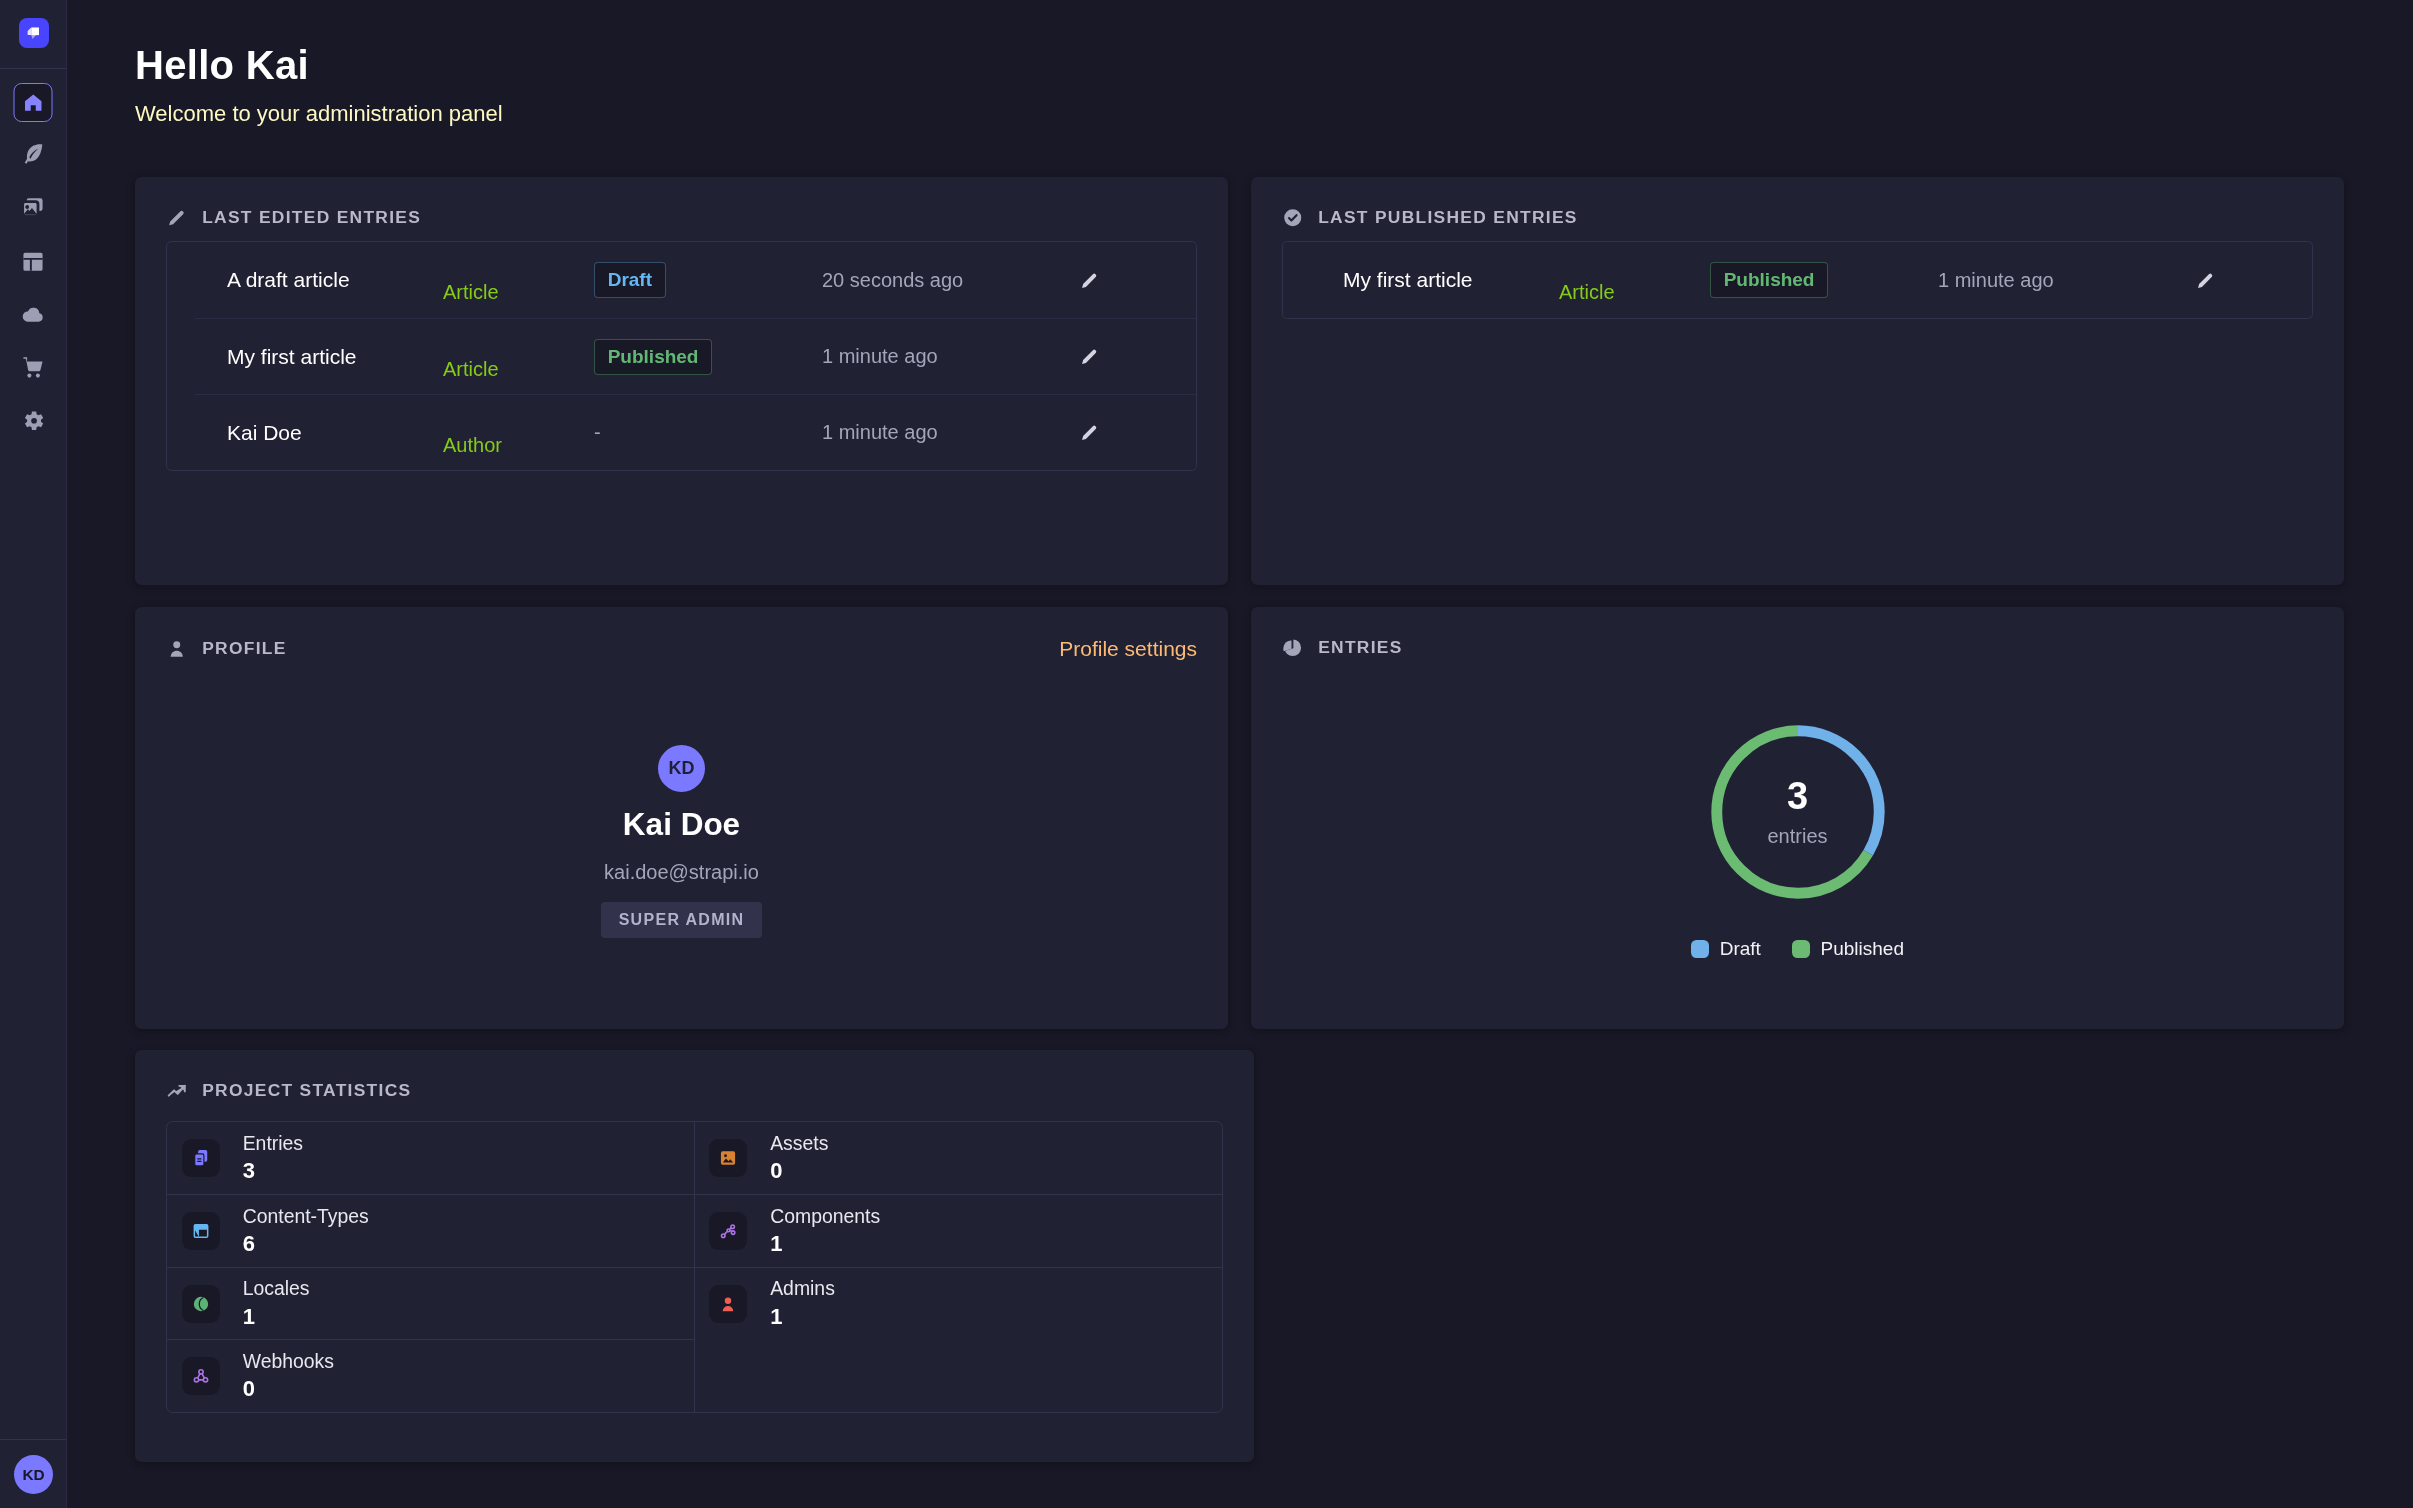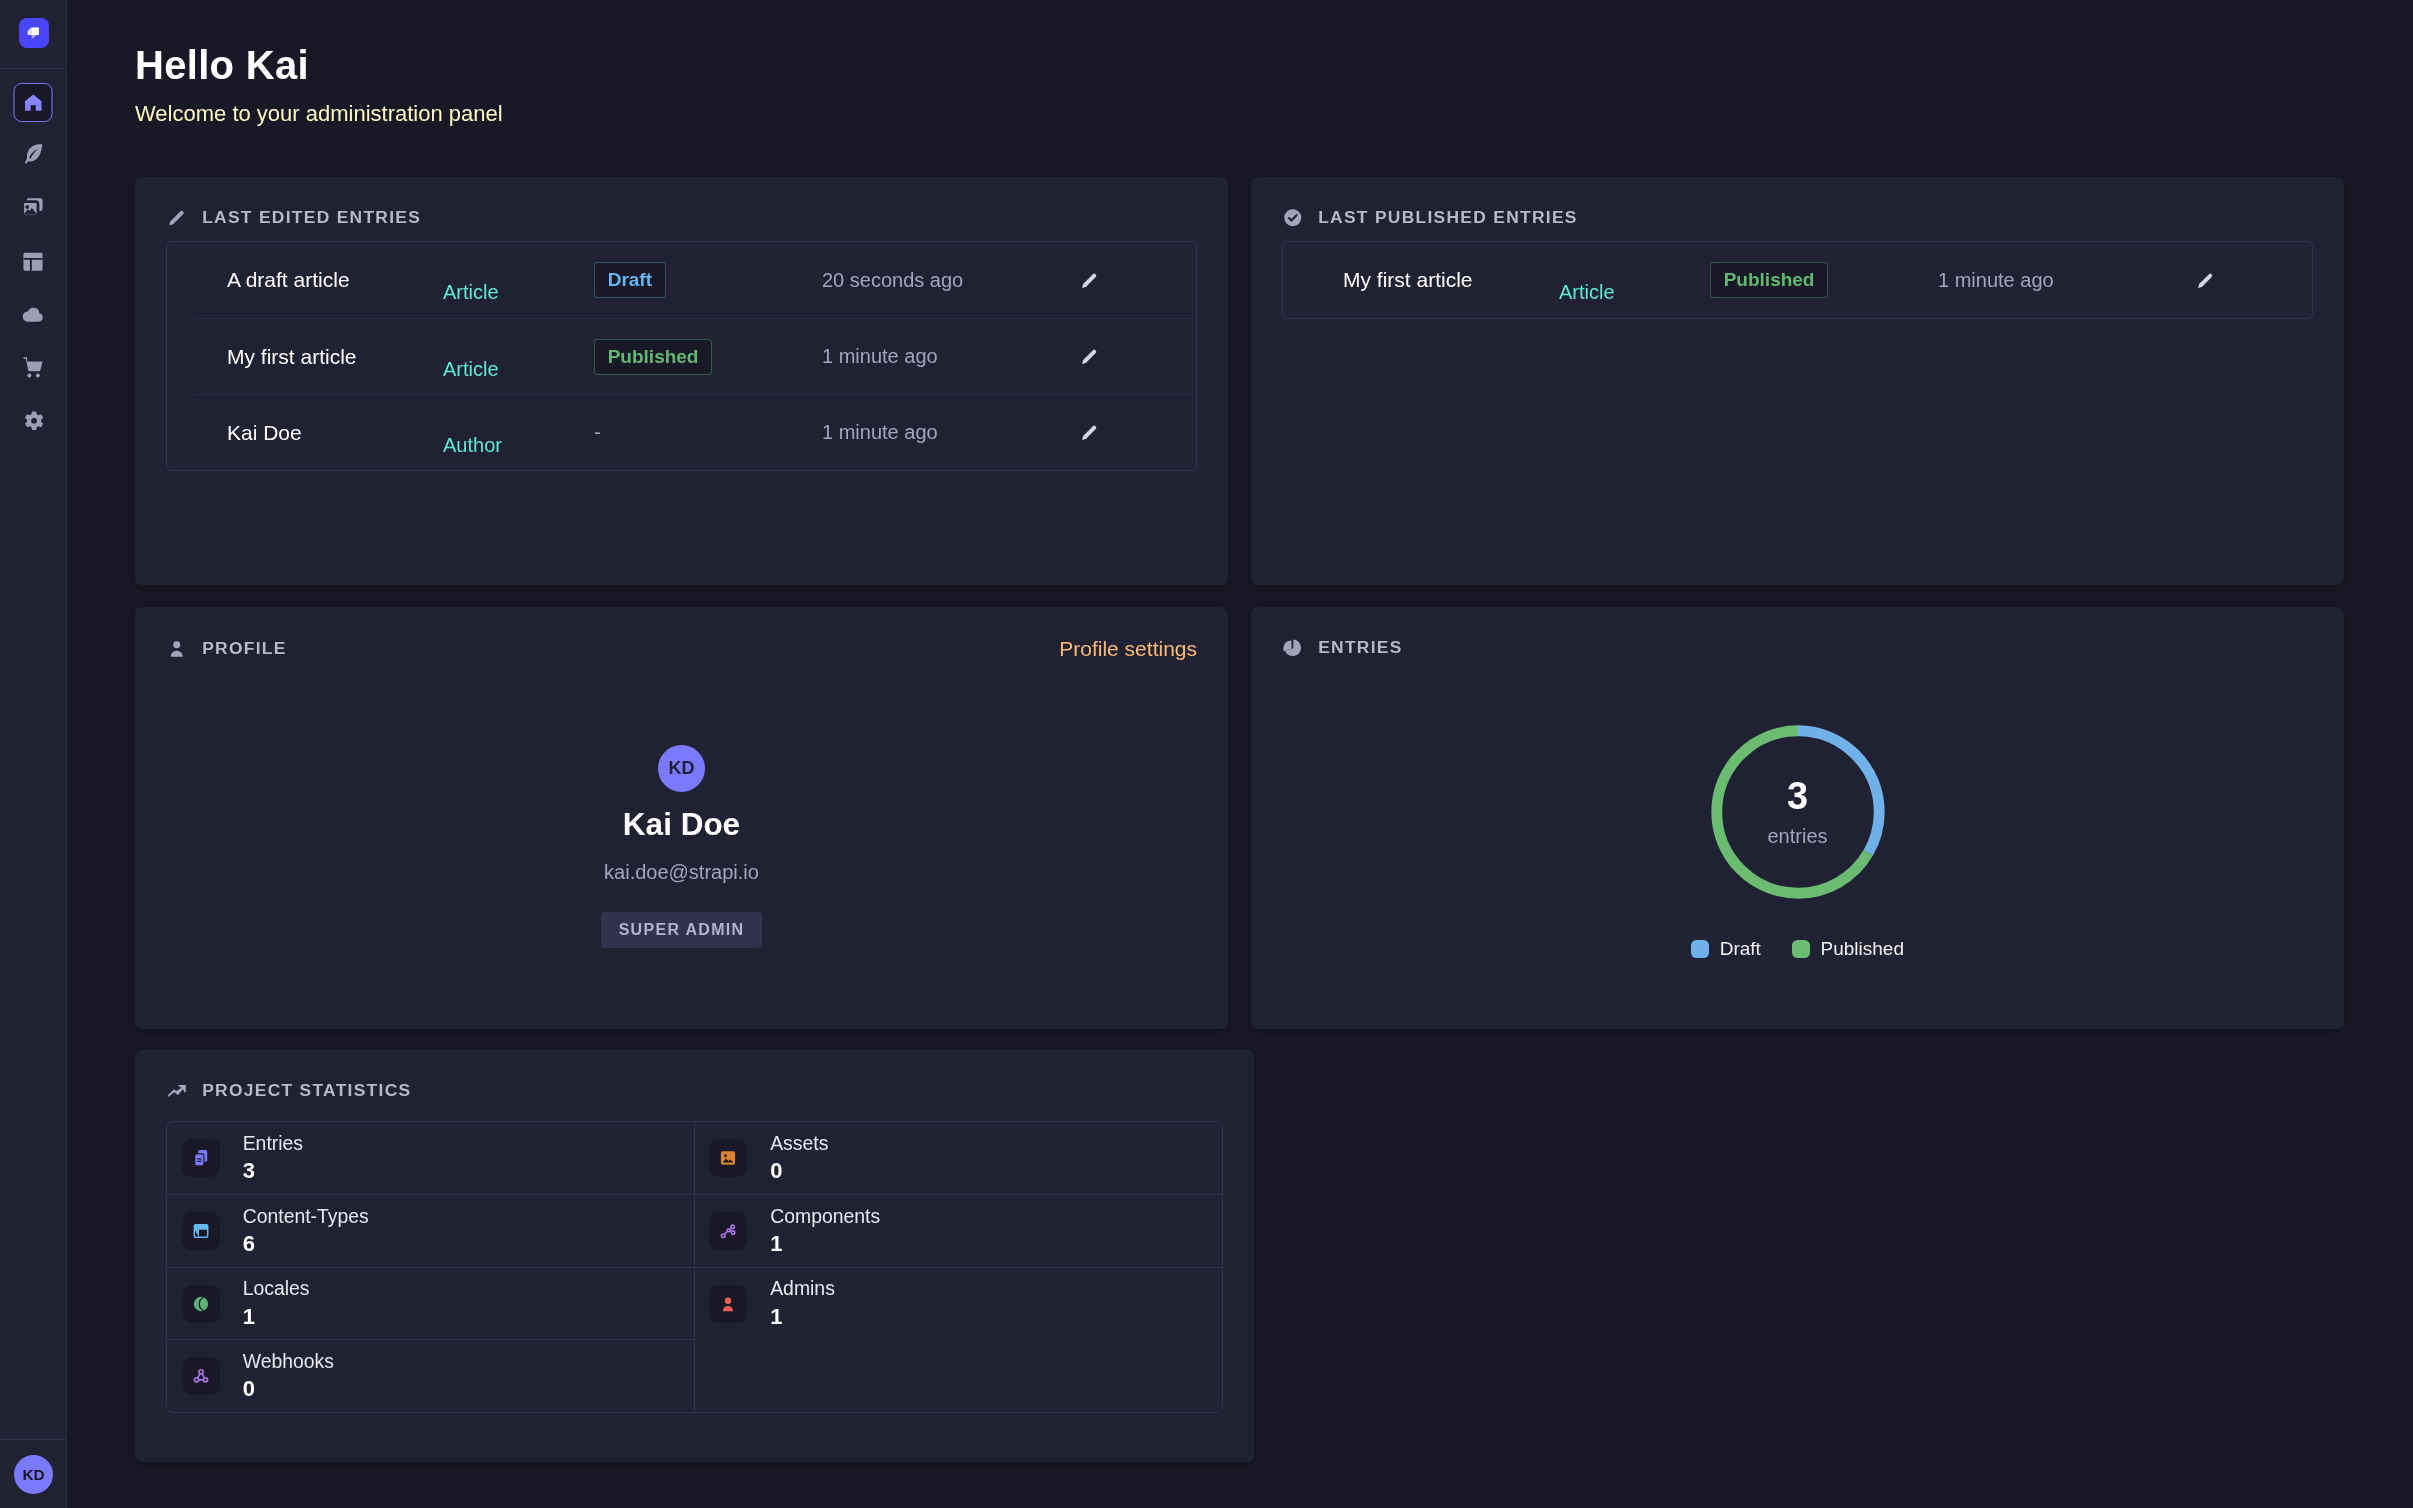--- a/index.html
+++ b/index.html
@@ -36,35 +36,35 @@
   .panel-header .ph-icon svg { width:21.5px; height:21.5px; fill:#a5a5ba; }
   .panel-title { font-size:17.4px; font-weight:600; letter-spacing:1.3px; color:#b8b8ca; }
   .header-row { display:flex; align-items:center; justify-content:space-between; }
   .settings-link { font-size:21px; color:#fdba74; text-decoration:none; cursor:pointer; }
 
   
   .table { margin-top:10.7px; border:0.7px solid #32324d; border-radius:5.4px; overflow:hidden;padding-left:28px; }
   .trow { display:grid; grid-template-columns:216px 151px 228px 1fr 47px; align-items:center; height:76px; padding:0 32px; cursor:pointer; }
   .trow + .trow { border-top:0.7px solid #2b2b45; }
   .c-name { font-size:21px; font-weight:500; color:#ffffff; }
-  .c-type { font-size:20px; color:#5eead4;margin-top:25px; }
+  .c-type { font-size:20px; color:#84cc16;margin-top:25px; }
   .badge { display:inline-block; padding:6px 12.7px; border-radius:4px; background:#181826; font-size:19px; font-weight:700; }
   .badge.draft     { border:0.7px solid rgba(102,183,241,.35); }
   .badge.published { border:0.7px solid rgba(92,177,118,.4); }
   .c-dash { font-size:20px; color:#a5a5ba; }
   .c-time { font-size:20px; color:#a5a5ba; }
   .edit-btn { background:none; border:none; cursor:pointer; justify-self:end; margin-right:64px; display:flex; }
   .edit-btn svg { width:21px; height:21px; fill:#d4d4e0; }
 
   
   .profile-body { display:flex; flex-direction:column; align-items:center; margin-top:84px; }
   .avatar-lg { width:47px; height:47px; border-radius:50%; background:#7b79ff; color:#1f1f3a; font-size:18px; font-weight:700; display:flex; align-items:center; justify-content:center; }
   .profile-name { margin-top:14.7px; font-size:31.5px; font-weight:700; color:#ffffff; }
   .profile-email { margin-top:17.4px; font-size:20px; color:#a5a5ba; }
-  .role-badge { margin-top:28px; background:#32324d; color:#b3b3c9; font-size:16px; font-weight:600; letter-spacing:1.3px; padding:9.4px 17.4px; border-radius:4px; }
+  .role-badge { margin-top:18px; background:#32324d; color:#b3b3c9; font-size:16px; font-weight:600; letter-spacing:1.3px; padding:9.4px 17.4px; border-radius:4px; }
 
   
   .donut-wrap { position:relative; width:194px; height:194px; margin:54px auto 0; }
   .donut-wrap svg { width:194px; height:194px; }
   .donut-center { position:absolute; inset:0; display:flex; flex-direction:column; align-items:center; justify-content:center; gap:6.7px; }
   .donut-value { font-size:38px; font-weight:700; color:#ffffff; }
   .donut-label { font-size:20px; color:#a5a5ba; }
   .legend { display:flex; align-items:center; justify-content:center; gap:31px; margin-top:29.5px; }
   .legend-item { display:flex; align-items:center; gap:10.7px; }
   .swatch { width:18px; height:18px; border-radius:5.4px; display:inline-block; }

